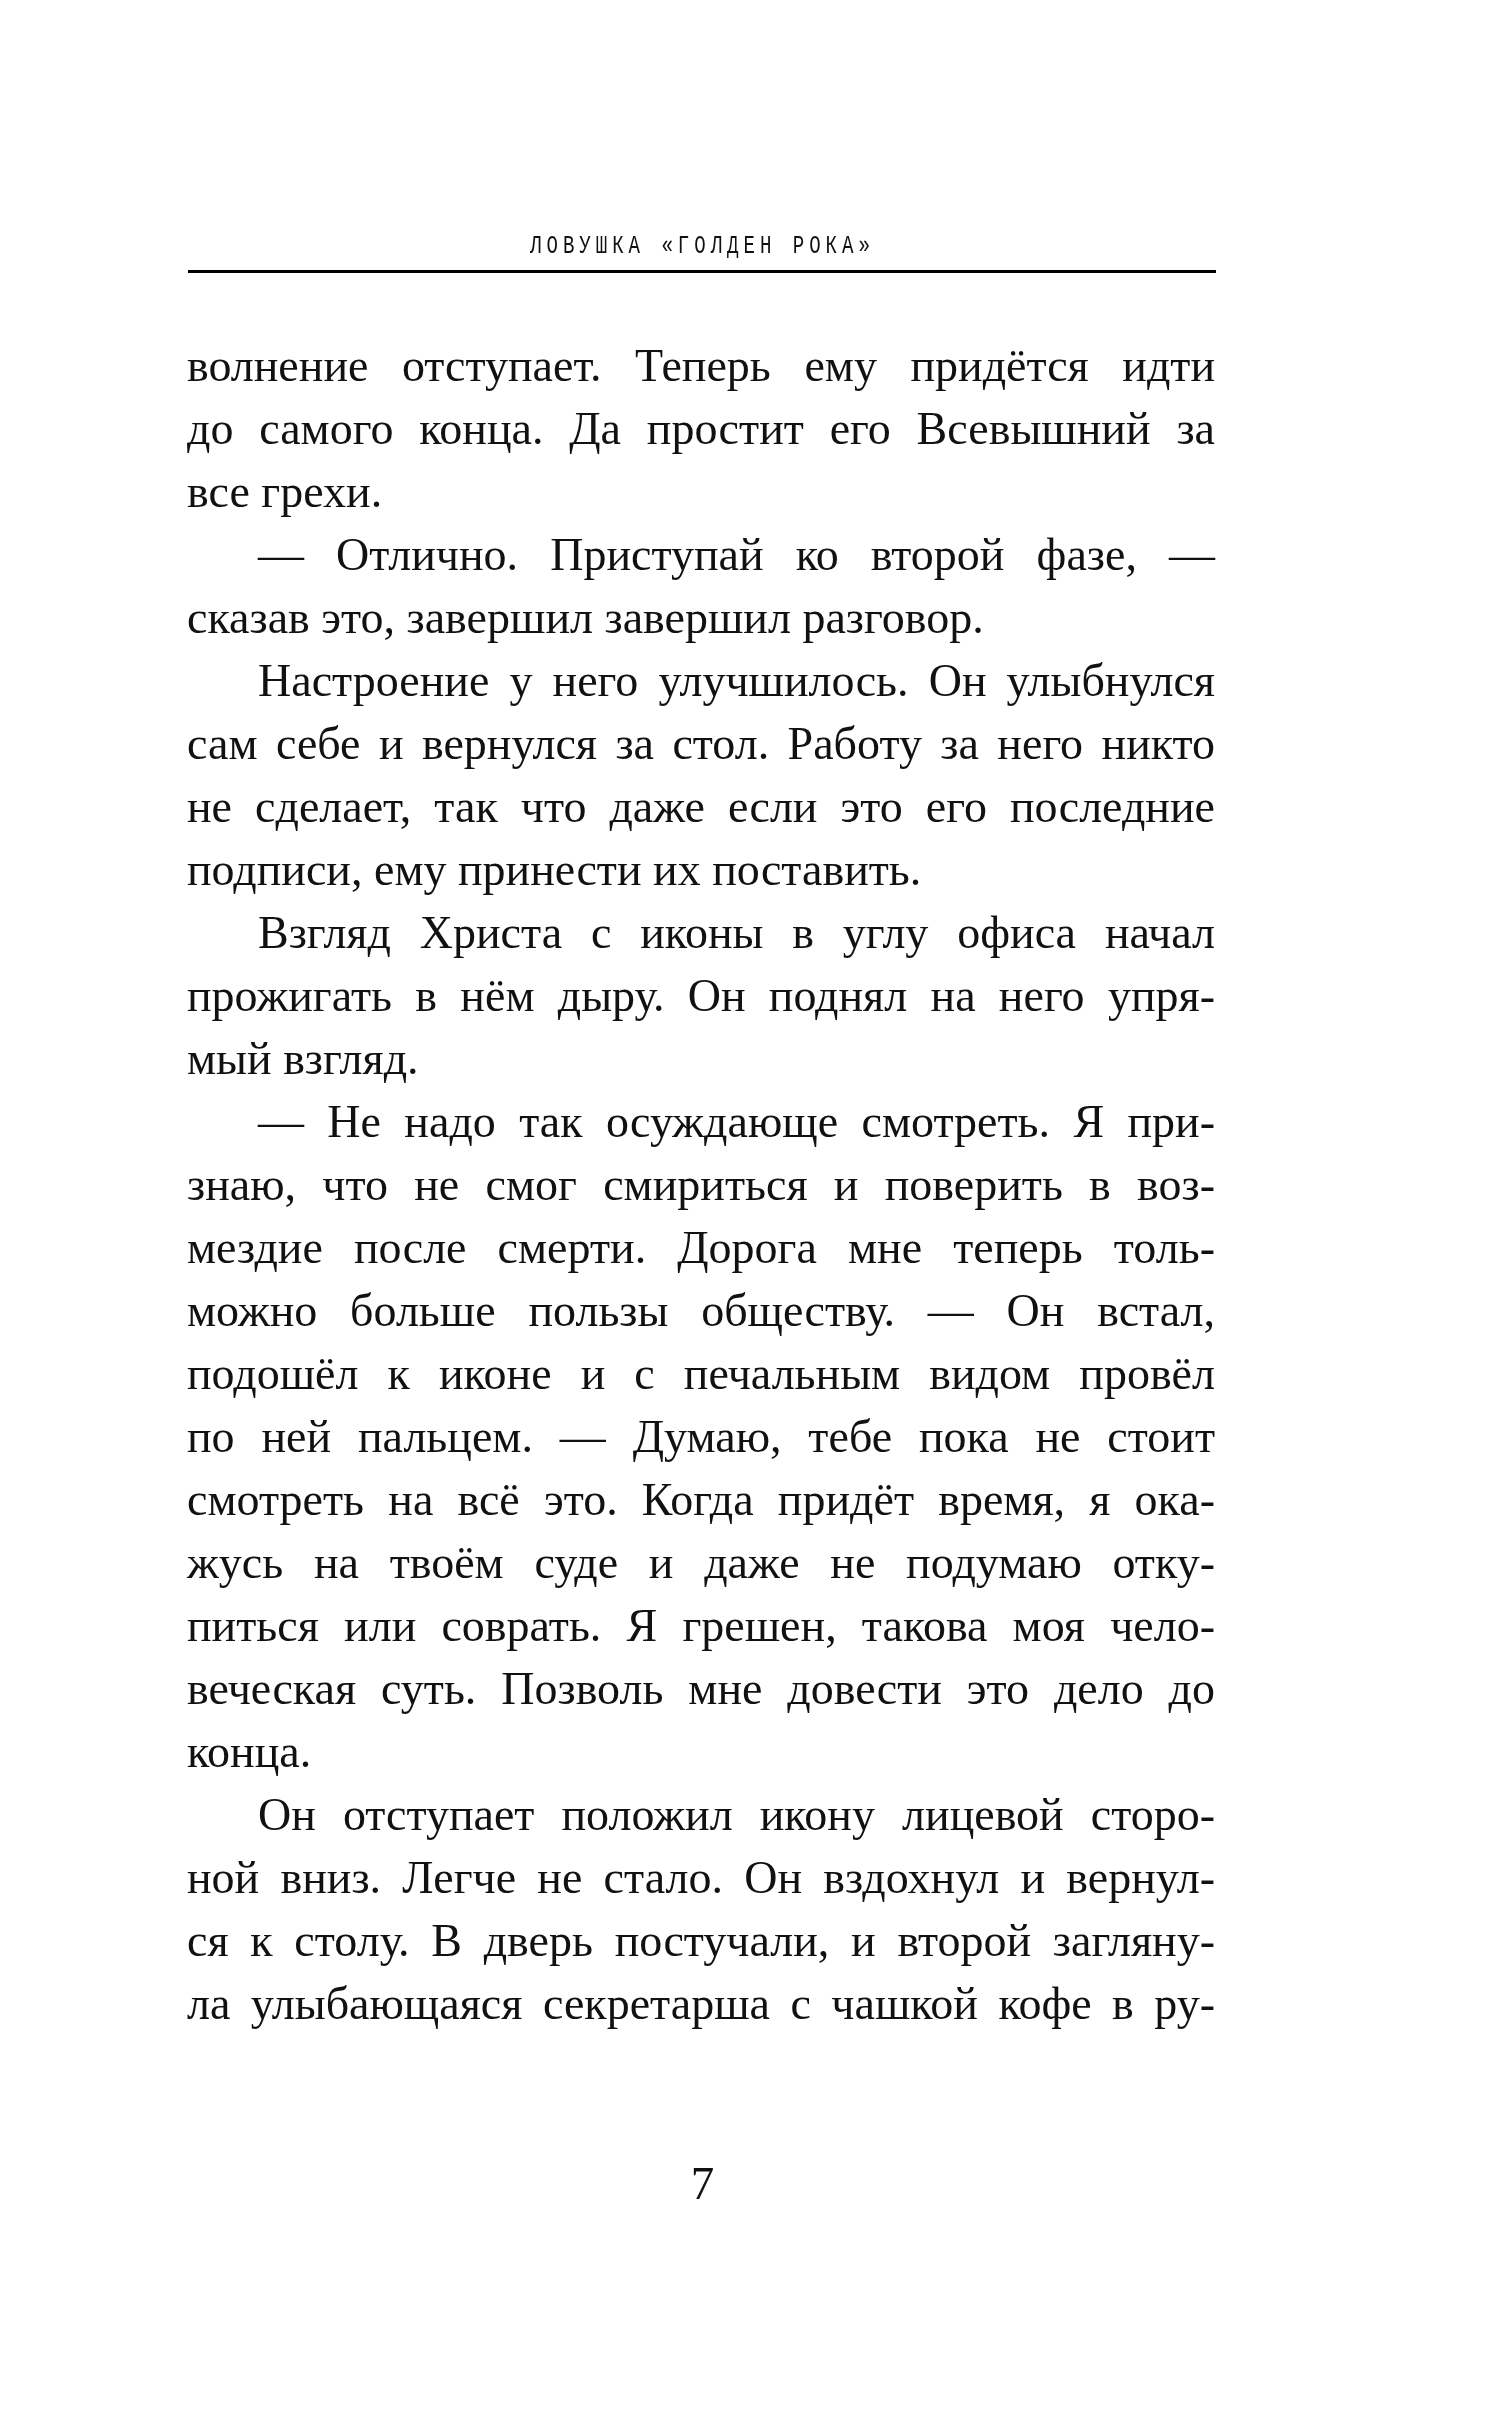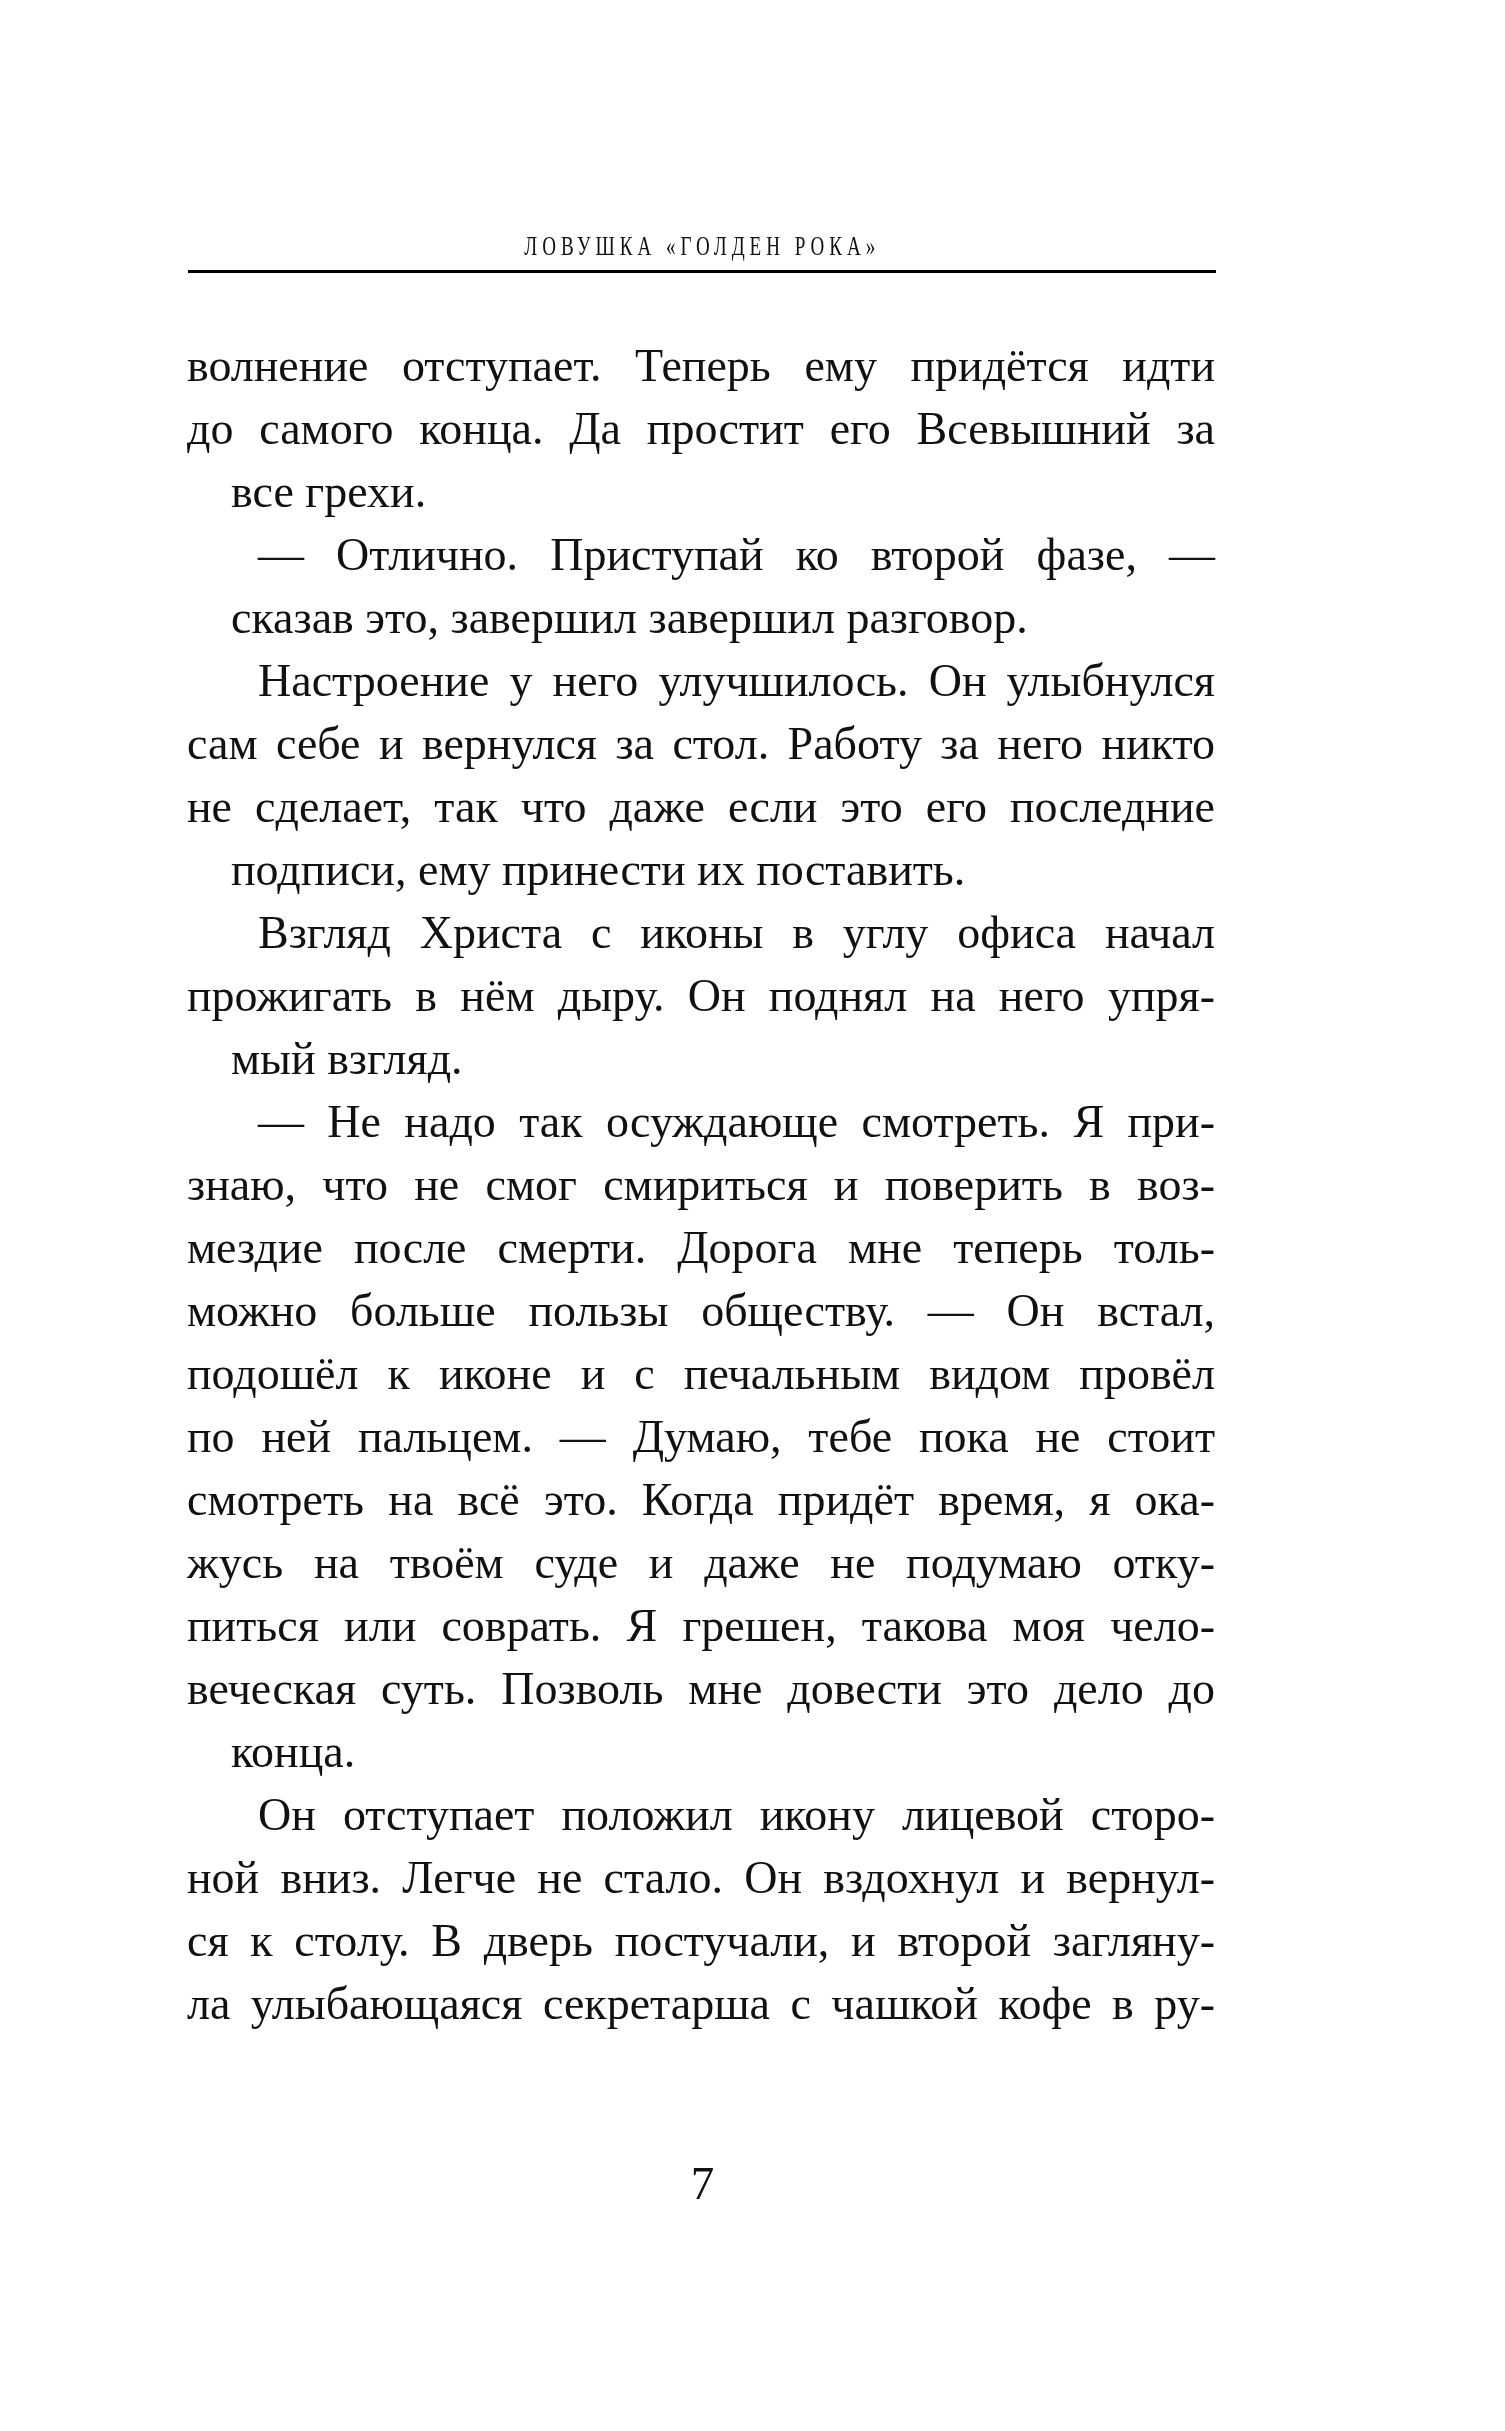--- a/index.html
+++ b/index.html
@@ -1,33 +1,33 @@
 <!DOCTYPE html>
 <html><head>
 <meta charset="utf-8">
 <style>
   html, body { margin: 0; padding: 0; background: #ffffff; }
   body { width: 1506px; height: 2432px; position: relative; overflow: hidden; }
   .running-head {
     position: absolute; left: 188px; width: 1028px; top: 232px; height: 29px;
-    text-align: center; font-family: Liberation Serif, serif;
+    text-align: center; font-family: Liberation Mono, monospace;
     font-size: 26.5px; color: #111; letter-spacing: 6.9px; line-height: 29px;
   }
   .running-head span { display: inline-block; transform: scaleX(0.72); transform-origin: center; white-space: nowrap; }
   .rule { position: absolute; left: 188px; width: 1028px; top: 270px; height: 2.9px; background: #000; }
   .body-text {
     position: absolute; left: 187px; width: 1028px; top: 334px;
     font-family: Liberation Serif, serif; font-size: 46px; color: #111;
   }
   .line {
     height: 63px; line-height: 63px; white-space: nowrap; overflow: visible;
     text-align: justify; text-align-last: justify;
   }
   .line.indent { padding-left: 71px; }
-  .line.last { text-align-last: left; margin-left: 44px; }
+  .line.last { text-align-last: left; }
   .page-number {
     position: absolute; left: 0; width: 1405px; top: 2159px; text-align: center;
     font-family: "Liberation Serif", serif; font-size: 47px; color: #111; line-height: 49px;
   }
 </style>
 </head>
 <body>
 
 <div class="running-head">
   <span>ЛОВУШКА «ГОЛДЕН РОКА»</span>

